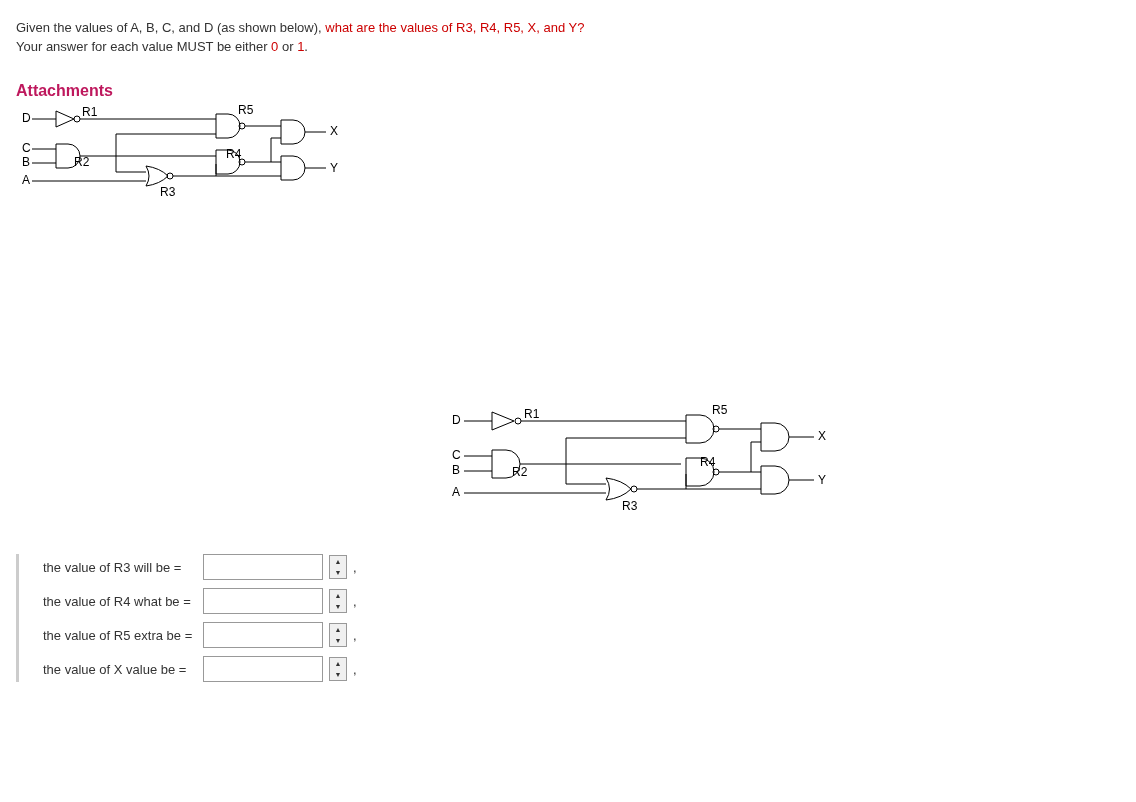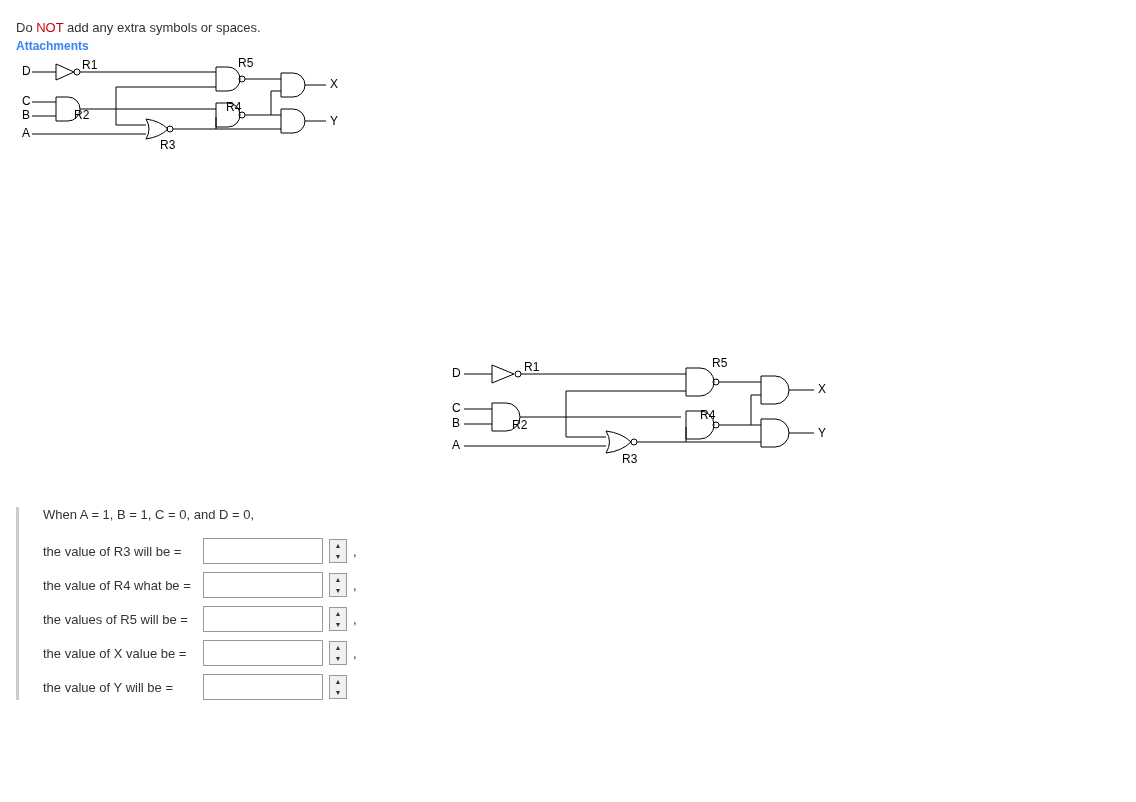--- a/index.html
+++ b/index.html
@@ -1,35 +1,38 @@
 <!DOCTYPE html>
 <html><head>
 <meta charset="utf-8">
 <style>
 body{margin:0;padding:16px;font-family:Arial,sans-serif;font-size:13px;color:#333;background:#fff}
 .question p{margin:4px 0}
 .red{color:#c00}
-h4{margin:4px 0 4px;font-size:12px;font-weight:bold;color:#3b82f6}
+h4{margin:28px 0 4px;font-size:16px;font-weight:bold;color:#be185d}
 .diagram-box{margin:4px 0 20px}
 .second-diag{margin-left:430px;margin-top:180px}
 .answer-area{margin-top:20px;border-left:3px solid #ccc;padding-left:24px}
 .answer-area .given{margin:16px 0}
 .row{display:flex;align-items:center;margin:8px 0}
 .row label{width:160px}
 .row input{width:110px;height:20px;border:1px solid #999;padding:2px 4px;font-size:13px}
 .stepper{display:inline-flex;flex-direction:column;border:1px solid #999;width:16px;height:22px;margin-left:6px}
 .stepper span{flex:1;display:flex;align-items:center;justify-content:center;font-size:7px;cursor:pointer;background:#f0f0f0}
 svg{display:block}
 </style>
 </head>
 <body>
 
 <div class="question">
   <p>
-    <span>Do </span><span class="red">NOT</span><span> add any extra symbols or spaces.</span>
+    <span>Given the values of A, B, C, and D (as shown below), </span><span class="red">what are the values of R3, R4, R5, X, and Y?</span>
+  </p>
+  <p>
+    <span>Your answer for each value MUST be either </span><span class="red">0</span><span> or </span><span class="red">1</span><span>.</span>
   </p>
 </div>
 
 <h4>Attachments</h4>
 
 <div class="diagram-box">
 <svg width="370" height="120" viewBox="0 0 370 120">
   <style>.l{stroke:#000;stroke-width:1;fill:none}.t{font:11px Arial;fill:#000}</style>
 
   <text class="t" x="6" y="18">D</text>
@@ -133,60 +136,50 @@
   <text class="t" x="372" y="36">X</text>
   <line class="l" x1="305" y1="68" x2="315" y2="68"></line>
   <line class="l" x1="240" y1="85" x2="315" y2="85"></line>
   <path class="l" d="M315 62 h14 a14 14 0 0 1 0 28 h-14 z"></path>
   <line class="l" x1="343" y1="76" x2="368" y2="76"></line>
   <text class="t" x="372" y="80">Y</text>
 </svg>
 </div>
 
 <div class="answer-area">
-  <p class="given">When A = 1, B = 1, C = 0, and D = 0,</p>
 
   <div class="row">
     <label>the value of R3 will be =</label>
     <input type="text" style="">
     <span class="stepper">
         <span>▲</span>
         <span>▼</span>
       </span>
     <span style="margin-left:6px">,</span>
   </div>
   <div class="row">
     <label>the value of R4 what be =</label>
     <input type="text" style="">
     <span class="stepper">
         <span>▲</span>
         <span>▼</span>
       </span>
     <span style="margin-left:6px">,</span>
   </div>
   <div class="row">
-    <label>the values of R5 will be =</label>
+    <label>the value of R5 extra be =</label>
     <input type="text" style="">
     <span class="stepper">
         <span>▲</span>
         <span>▼</span>
       </span>
     <span style="margin-left:6px">,</span>
   </div>
   <div class="row">
     <label>the value of X value be =</label>
     <input type="text" style="">
     <span class="stepper">
         <span>▲</span>
         <span>▼</span>
       </span>
     <span style="margin-left:6px">,</span>
   </div>
-  <div class="row">
-    <label>the value of Y will be =</label>
-    <input type="text" style="">
-    <span class="stepper">
-        <span>▲</span>
-        <span>▼</span>
-      </span>
-    <span style="margin-left:6px"></span>
-  </div>
 </div>
 
 </body></html>

